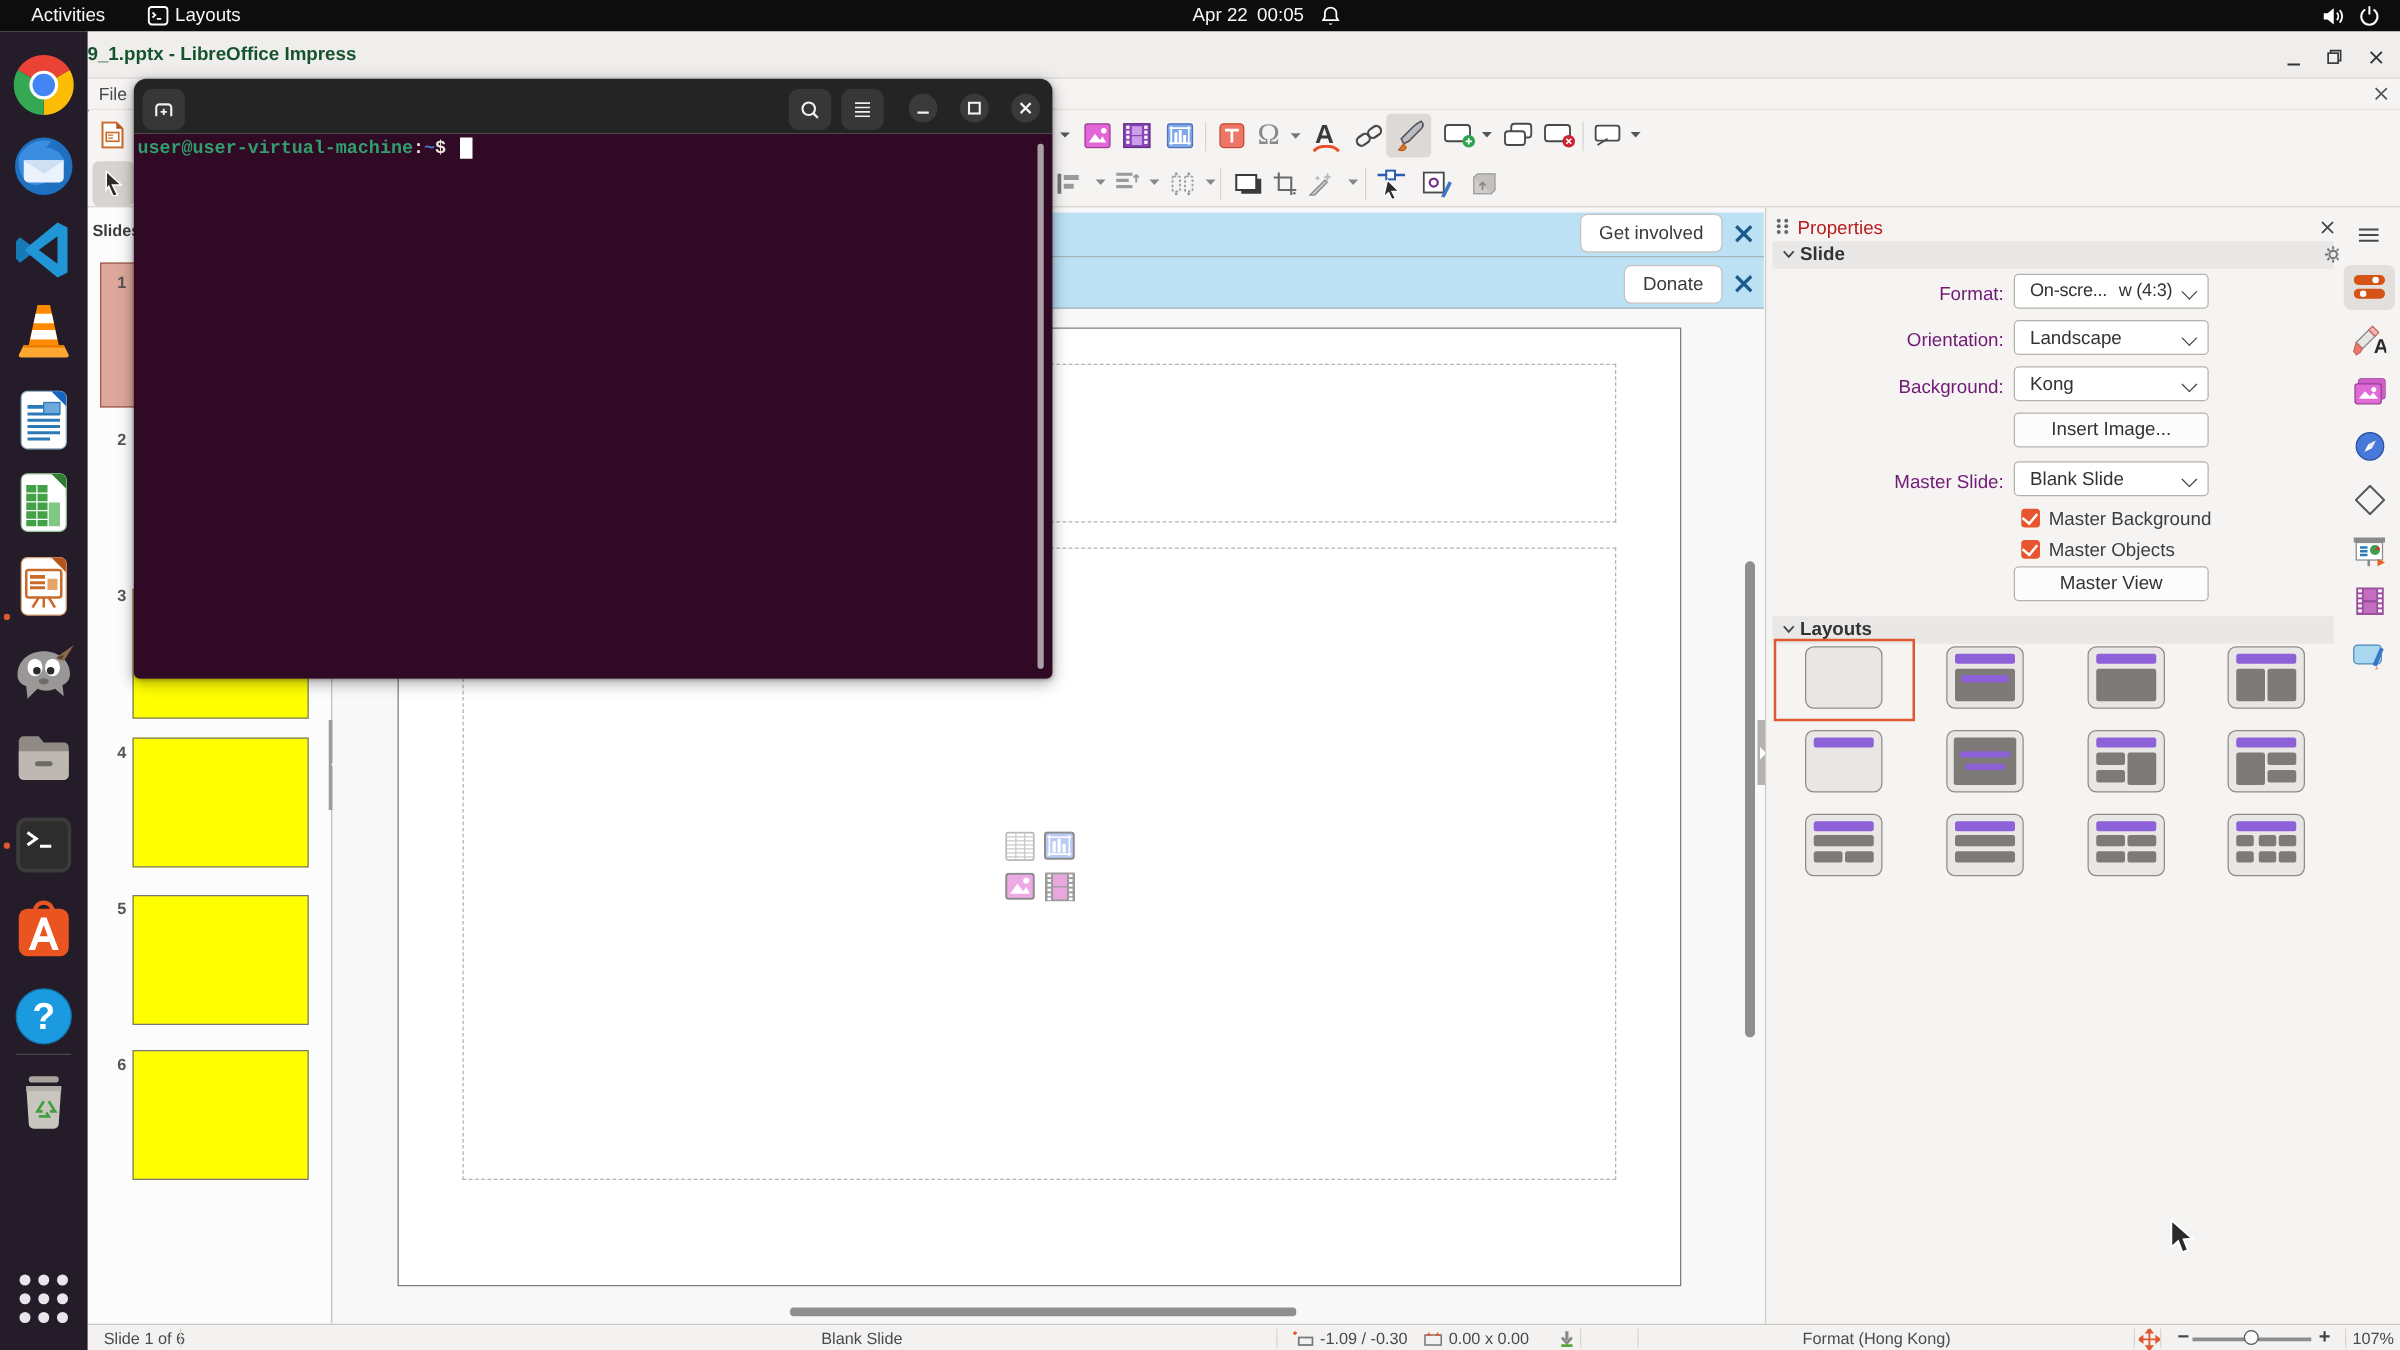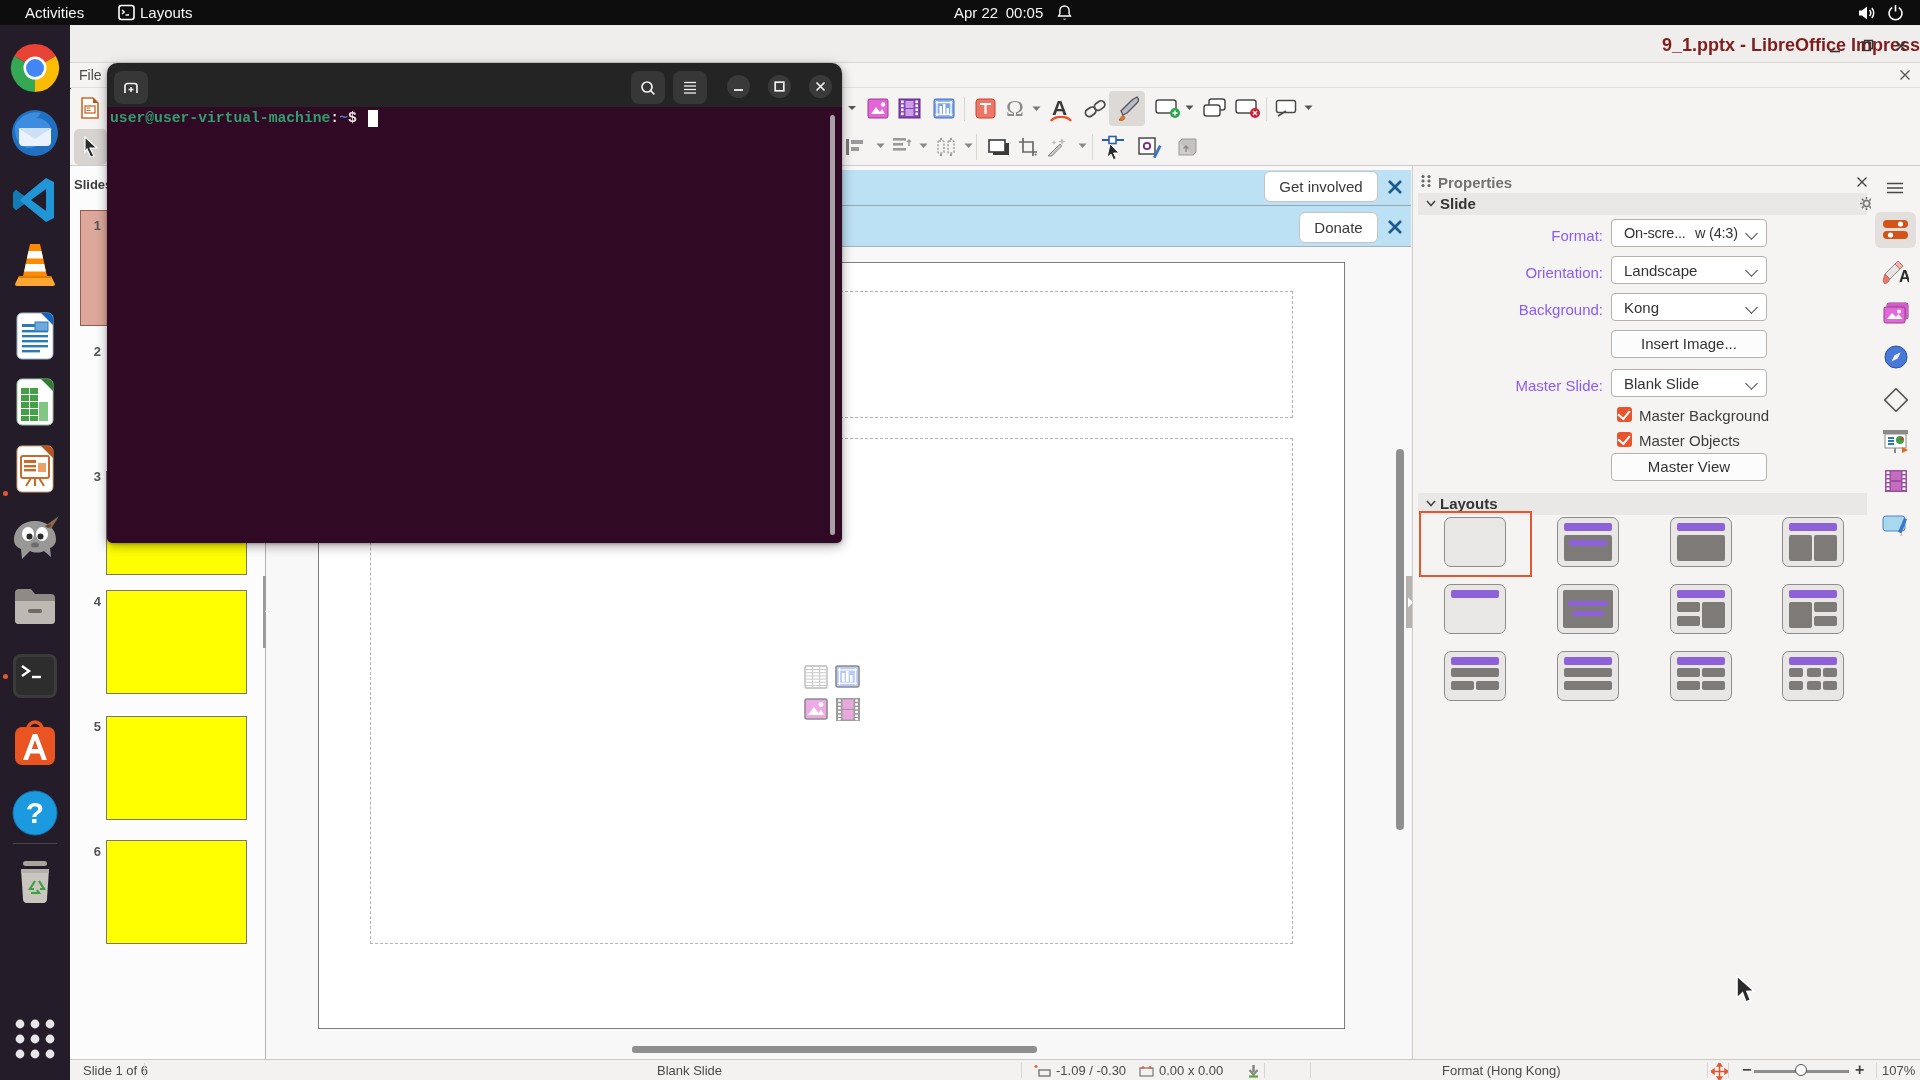--- a/index.html
+++ b/index.html
@@ -13,21 +13,21 @@
   #topbar .t { position:absolute; top:4px; font-size:15px; color:#f6f6f6; }
 
   
   #dock { left:0; top:25px; width:70px; height:1055px; background:#241d29; }
   .dockic { position:absolute; left:9px; width:52px; height:52px; }
   .dot { position:absolute; left:3px; width:5px; height:5px; border-radius:50%; background:#e0582f; }
 
   
   #lowin { left:70px; top:25px; width:1850px; height:1055px; background:#f6f4f3; border-left:1px solid #4a4548; }
   #lotitle { left:70px; top:25px; width:1850px; height:38px; background:#f0eeed; border-bottom:1px solid #d8d5d3; }
-  #lotitle .title { position:absolute; left:0; right:0; top:10px; text-align:right; font-size:18px; font-weight:bold; color:#7f1d1d; }
+  #lotitle .title { position:absolute; left:0; right:0; top:10px; text-align:left; font-size:15px; font-weight:bold; color:#14532d; }
   #lomenu { left:70px; top:63px; width:1850px; height:25px; background:#f6f4f3; border-bottom:1px solid #e2dfdd; }
   #tb1 { left:70px; top:89px; width:1850px; height:38px; background:#f6f4f3; }
   #tb2 { left:70px; top:127px; width:1850px; height:39px; background:#f6f4f3; border-bottom:1px solid #d0cdca; }
   .vsep { position:absolute; width:1px; background:#d8d5d2; }
 
   
   #spanel { left:70px; top:166px; width:195px; height:893px; background:#fcfcfc; }
   #spanel .hdr { position:absolute; left:4px; top:11px; font-size:13px; font-weight:bold; color:#3c3c3c; }
   .thumb { position:absolute; left:36px; width:141px; height:104px; background:#ffff00; border:1px solid #777; }
   .tnum { position:absolute; font-size:13px; font-weight:bold; color:#555; text-align:right; width:20px; left:11px; }
@@ -42,21 +42,21 @@
   #page { position:absolute; left:52px; top:96px; width:1027px; height:767px; background:#fff; border:1px solid #7e7e7e; }
   .dashed { position:absolute; border:1px dashed #b3b3b3; }
   #vscroll { position:absolute; left:1130px; top:283px; width:8px; height:381px; background:#8f8f8f; border-radius:4px; }
   #sbhandle { position:absolute; left:1140px; top:410px; width:9px; height:52px; background:#b5b2af; }
   #hscroll { position:absolute; left:366px; top:880px; width:405px; height:7px; background:#8f8f8f; border-radius:3px; }
 
   
   #sidebar { left:1412px; top:166px; width:459px; height:893px; background:#f6f4f3; border-left:1px solid #cfccc9; }
   .schdr { position:absolute; left:5px; width:449px; height:22px; background:#eae8e6; }
   .schdr .txt { position:absolute; left:22px; top:2px; font-size:15px; font-weight:bold; color:#333; }
-  .slabel { position:absolute; font-size:15px; color:#8b5cf6; text-align:right; width:190px; }
+  .slabel { position:absolute; font-size:15px; color:#701a75; text-align:right; width:190px; }
   .sdrop { position:absolute; left:198px; width:156px; height:28px; background:#fff; border:1px solid #b6b1ac; border-radius:4px; font-size:15px; color:#333; }
   .sdrop .txt { position:absolute; left:12px; top:5px; }
   .chev { position:absolute; right:10px; top:9px; width:9px; height:9px; border-right:1.8px solid #444; border-bottom:1.8px solid #444; transform:rotate(45deg); }
   .sbtn { position:absolute; left:198px; width:156px; height:28px; background:#fcfcfc; border:1px solid #b6b1ac; border-radius:4px; font-size:15px; color:#333; text-align:center; line-height:26px; }
   .cb { position:absolute; left:204px; width:15px; height:15px; background:#e8542e; border-radius:3px; }
   .cb:after { content:""; position:absolute; left:3px; top:1px; width:6px; height:9px; border-right:2px solid #fff; border-bottom:2px solid #fff; transform:rotate(40deg); }
   .cblabel { position:absolute; left:226px; font-size:15px; color:#3d3d3d; }
 
   
   .lay { position:absolute; width:62px; height:50px; background:#e9e7e5; border:1.5px solid #8f8b87; border-radius:7px; }
@@ -371,21 +371,21 @@
     <svg style="position:absolute;left:7px;top:8px;" width="12" height="14" viewBox="0 0 12 14">
         <g fill="#666">
           <circle cx="3" cy="2.5" r="1.6"></circle>
           <circle cx="9" cy="2.5" r="1.6"></circle>
           <circle cx="3" cy="7" r="1.6"></circle>
           <circle cx="9" cy="7" r="1.6"></circle>
           <circle cx="3" cy="11.5" r="1.6"></circle>
           <circle cx="9" cy="11.5" r="1.6"></circle>
         </g>
       </svg>
-    <div style="position:absolute;left:25px;top:8px;font-size:15px;font-weight:bold;color:#737373;">Properties</div>
+    <div style="position:absolute;left:25px;top:8px;font-size:15px;font-weight:normal;color:#b91c1c;">Properties</div>
     <svg style="position:absolute;left:444px;top:11px;" width="10" height="10" viewBox="0 0 10 10">
         <path d="M0.5 0.5 L9.5 9.5 M9.5 0.5 L0.5 9.5" stroke="#444" stroke-width="1.4"></path>
       </svg>
 
     <div class="schdr" style="top:27px;">
         <div class="txt">Slide</div>
       <svg style="position:absolute;left:8px;top:7px;" width="10" height="7" viewBox="0 0 10 7">
           <path d="M1 1 l4 4.5 L9 1" fill="none" stroke="#444" stroke-width="1.5"></path>
         </svg>
       <svg style="position:absolute;left:441px;top:3px;" width="15" height="15" viewBox="0 0 15 15">

